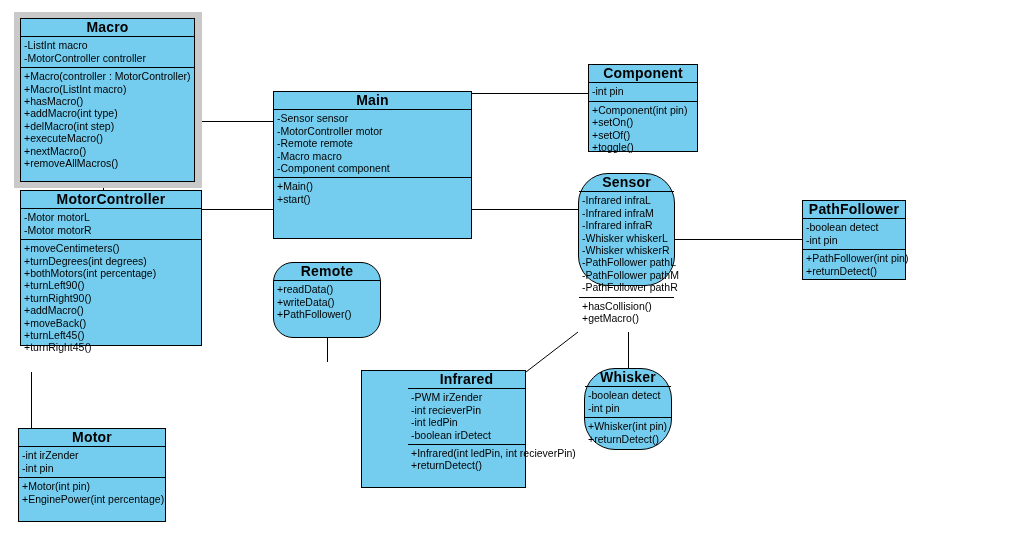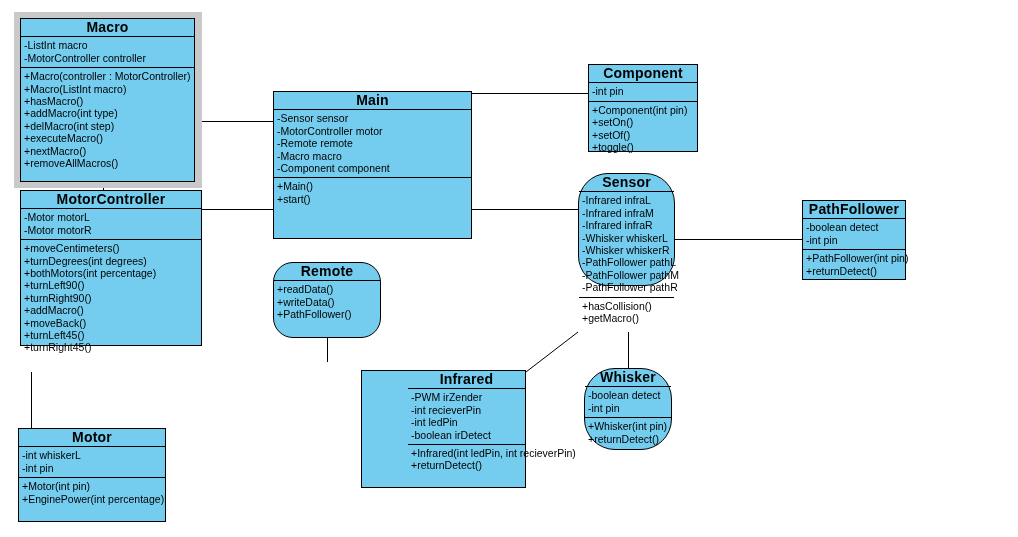--- a/index.html
+++ b/index.html
@@ -130,21 +130,21 @@
       <div class="row">+addMacro()</div>
       <div class="row">+moveBack()</div>
       <div class="row">+turnLeft45()</div>
       <div class="row">+turnRight45()</div>
     </div>
   </div>
 
   <div class="uml" style="left:18px; top:428px; width:148px; height:94px;">
     <div class="title">Motor</div>
     <div class="compartment">
-      <div class="row">-int whiskerL</div>
+      <div class="row">-int irZender</div>
       <div class="row">-int pin</div>
     </div>
     <div class="compartment last">
       <div class="row">+Motor(int pin)</div>
       <div class="row">+EnginePower(int percentage)</div>
     </div>
   </div>
 
   <div class="uml" style="left:273px; top:91px; width:199px; height:148px;">
     <div class="title">Main</div>

